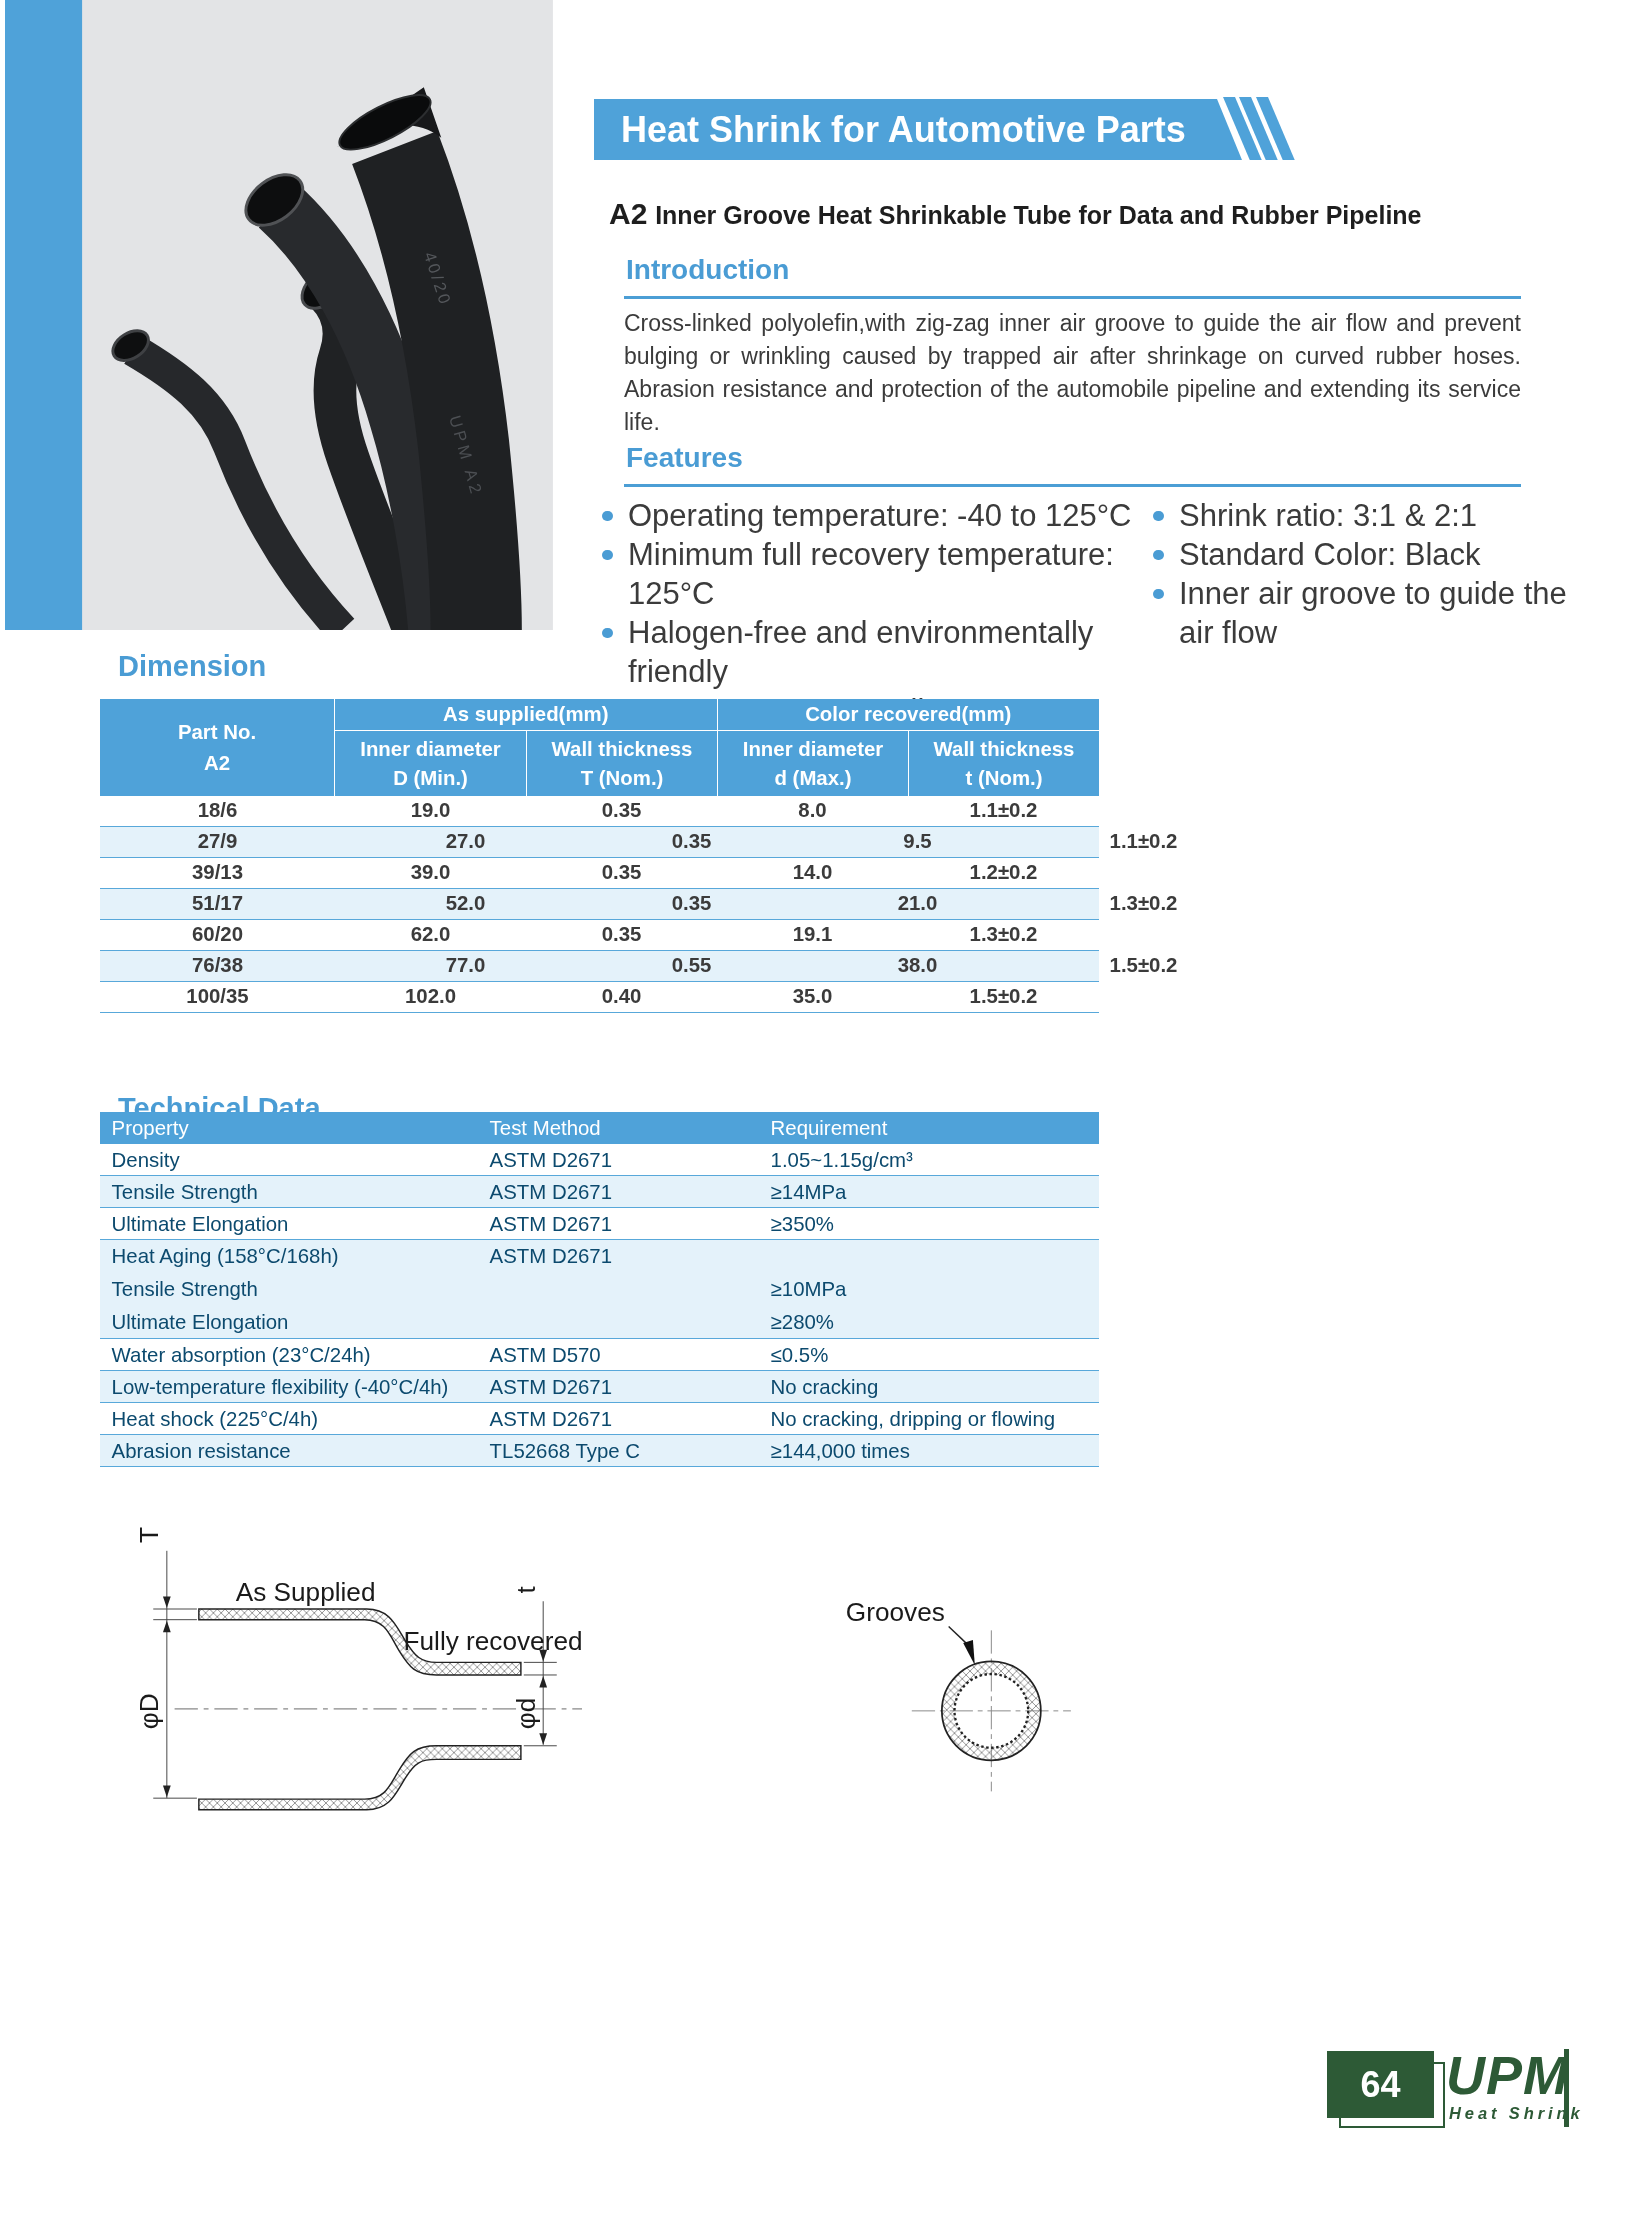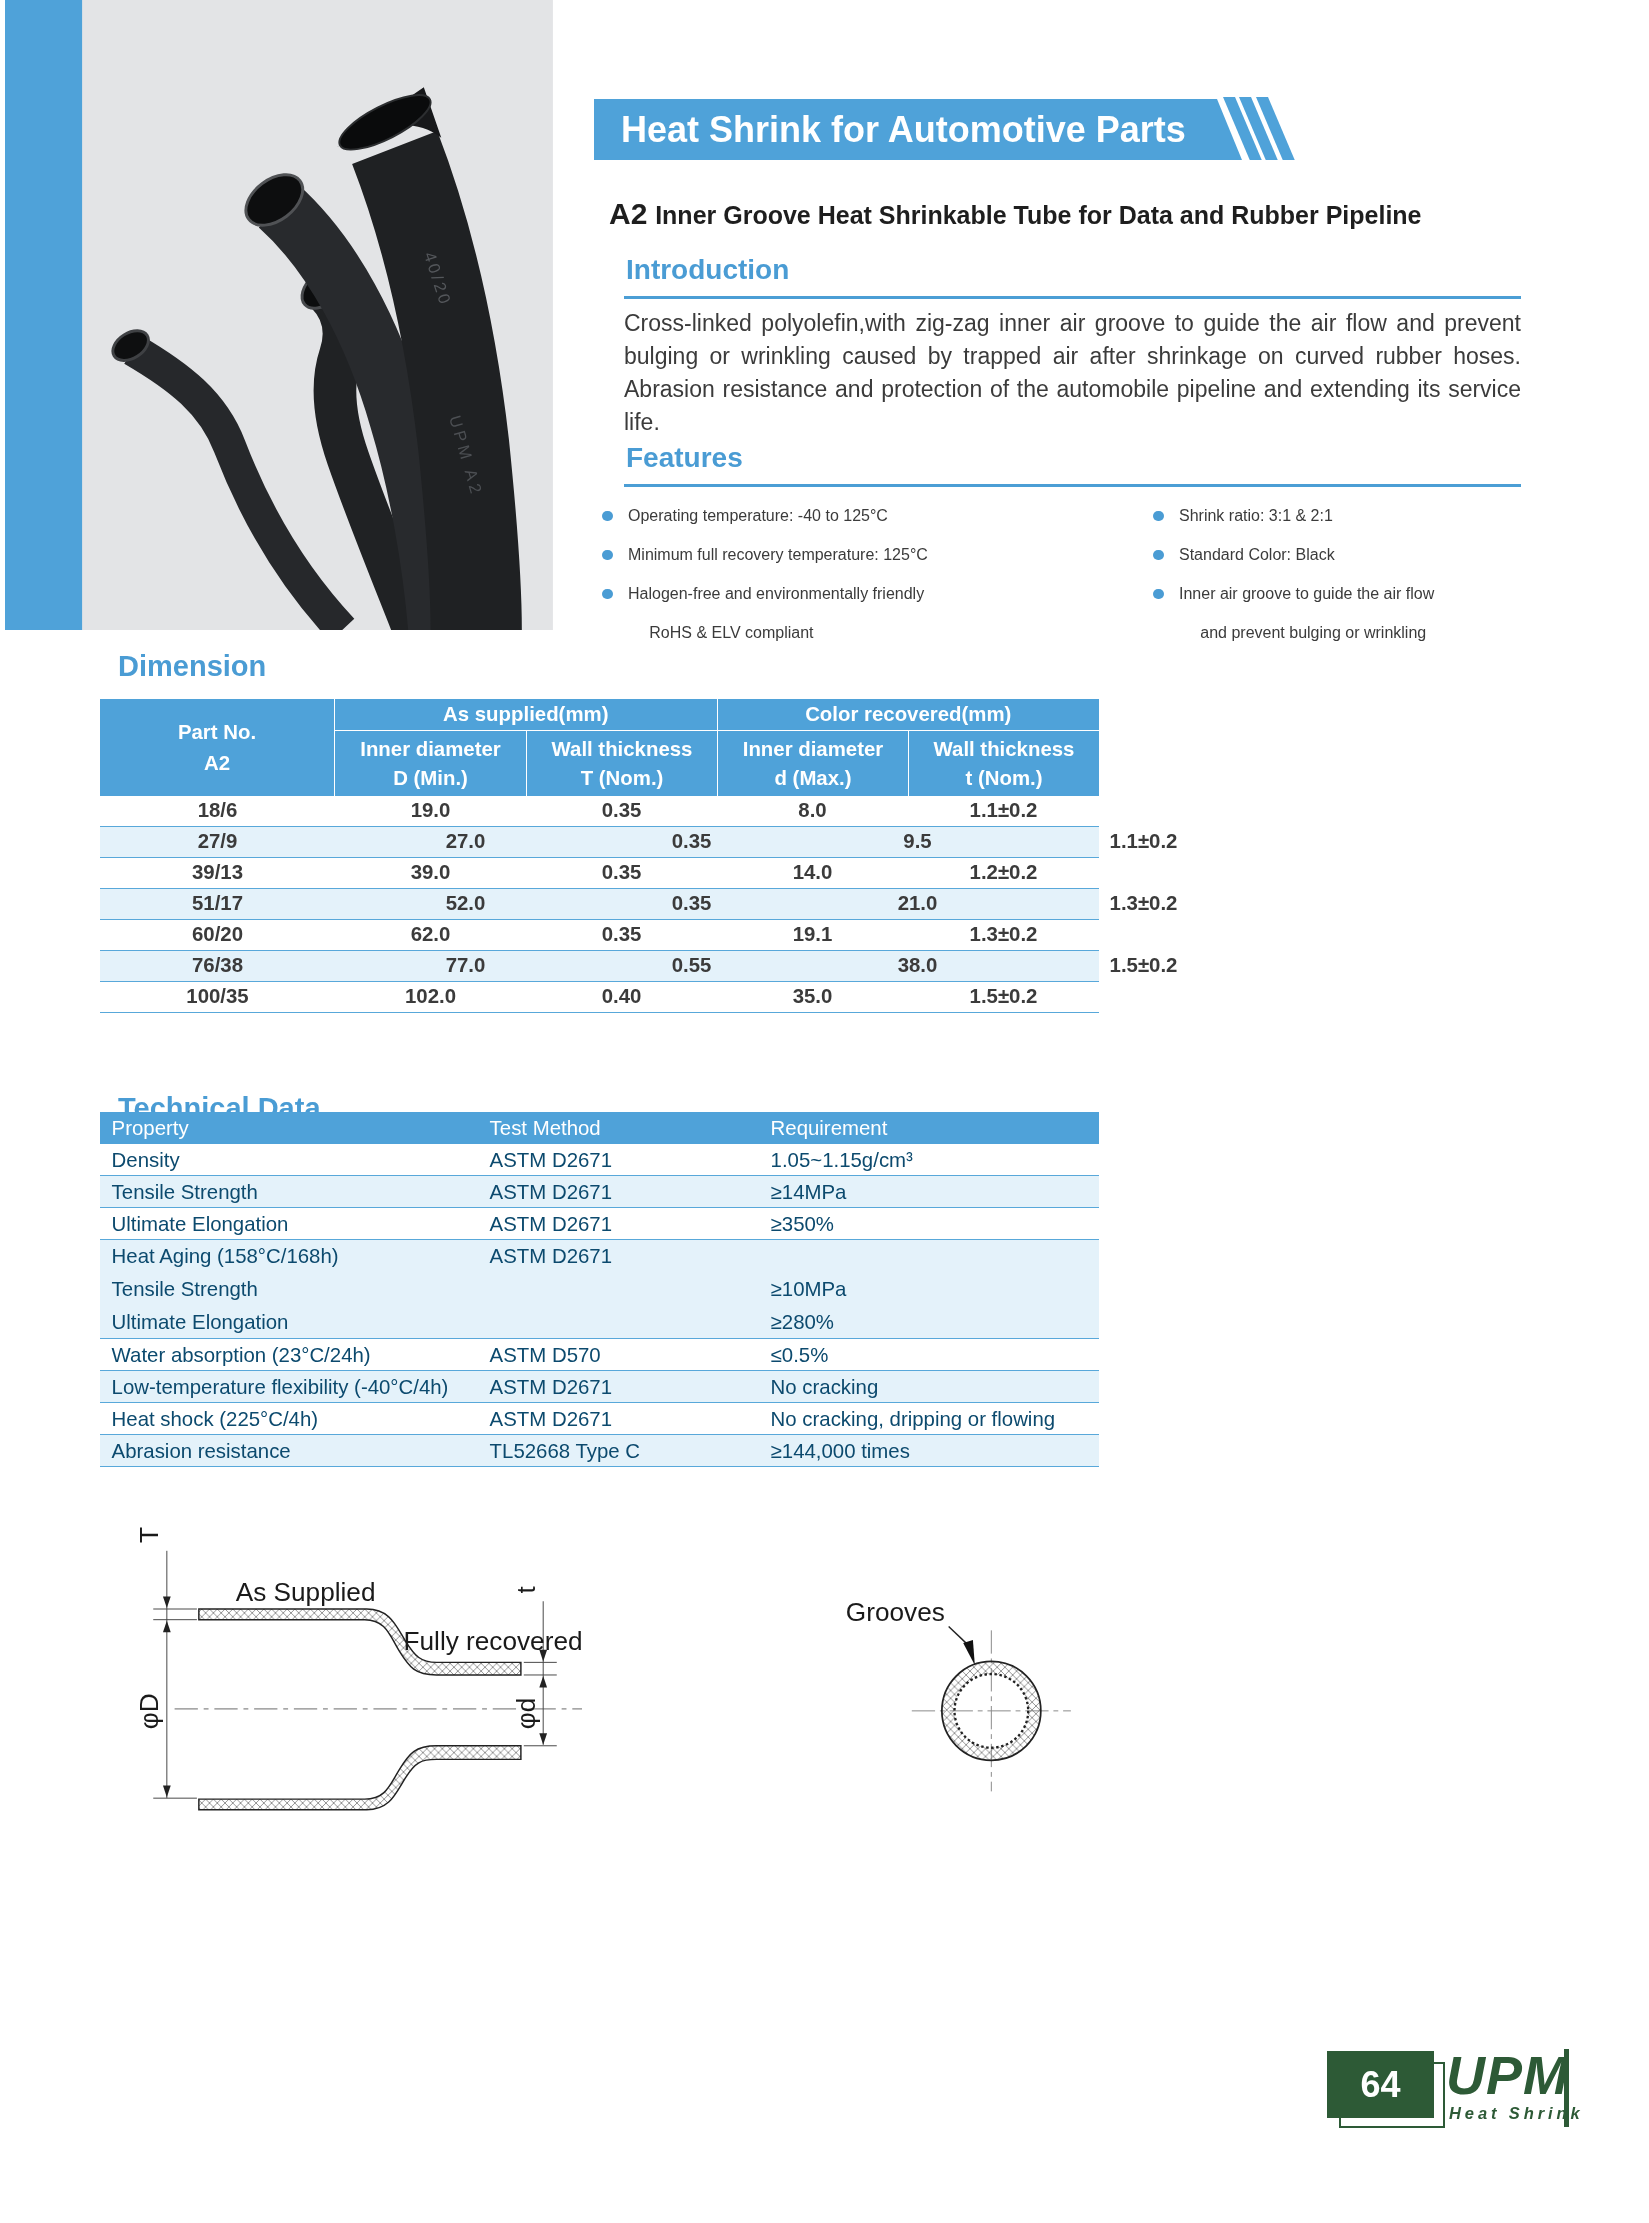--- a/index.html
+++ b/index.html
@@ -21,21 +21,21 @@
   .prod-title .rest{font-size:25px;font-weight:bold;margin-left:7.8px;}
   
   .sec-head{position:absolute;color:#4a9cd4;font-weight:bold;font-size:28px;}
   .sec-line{position:absolute;height:2.9px;background:#4b9ed5;}
   .intro-body{position:absolute;left:624px;top:307px;width:897px;font-size:23px;line-height:33px;
               text-align:justify;color:#3b3b3b;}
   
   .feat-col{position:absolute;top:496px;}
   .feat-left{left:602px;width:548px;}
   .feat-right{left:1153px;width:417px;}
-  .feat-item{position:relative;padding-left:26px;font-size:16px;line-height:39px;color:#3b3b3b;}
+  .feat-item{position:relative;padding-left:26px;font-size:31px;line-height:39px;color:#3b3b3b;}
   .feat-item .bullet{position:absolute;left:0;top:14.6px;width:10.7px;height:10.7px;border-radius:50%;background:#4a9cd4;}
   .feat-item .ftext2{line-height:39px;padding-left:21.3px;}
   
   .dim-table{position:absolute;left:100px;top:699px;width:999px;font-size:20.4px;font-weight:bold;}
   .dim-head{display:flex;background:#4fa2d9;color:#ffffff;height:97px;}
   .dh-part{width:235px;border-right:1.9px solid #ffffff;box-sizing:border-box;display:flex;flex-direction:column;
            justify-content:center;align-items:center;line-height:31px;}
   .dh-right{flex:1;display:flex;flex-direction:column;}
   .dh-groups{display:flex;height:32px;border-bottom:1.9px solid #ffffff;box-sizing:border-box;}
   .dh-group{flex:1;text-align:center;line-height:30px;}
@@ -116,21 +116,21 @@
   <div class="sec-head" style="left:626px;top:442px;">Features</div>
   <div class="sec-line" style="left:624px;top:484px;width:897px;"></div>
   <div class="feat-col feat-left">
       <div class="feat-item"><span class="bullet"></span><span>Operating temperature: -40 to 125°C</span></div>
       <div class="feat-item"><span class="bullet"></span><span>Minimum full recovery temperature: 125°C</span></div>
       <div class="feat-item"><span class="bullet"></span><span>Halogen-free and environmentally friendly</span><div class="ftext2">RoHS &amp; ELV compliant</div></div>
     </div>
   <div class="feat-col feat-right">
       <div class="feat-item"><span class="bullet"></span><span>Shrink ratio: 3:1 &amp; 2:1</span></div>
       <div class="feat-item"><span class="bullet"></span><span>Standard Color: Black</span></div>
-      <div class="feat-item"><span class="bullet"></span><span>Inner air groove to guide the air flow</span><div class="ftext2">and prevent bulging or wrinkling</div></div>
+      <div class="feat-item"><span class="bullet"></span><span>Inner air groove to guide the air flow</span></div>
     </div>
 
   <div class="sec-head" style="left:118px;top:650px;font-size:29px;">Dimension</div>
   <div class="dim-table">
     <div class="dim-head">
       <div class="dh-part">
         <div>Part No.</div>
         <div>A2</div>
       </div>
       <div class="dh-right">

